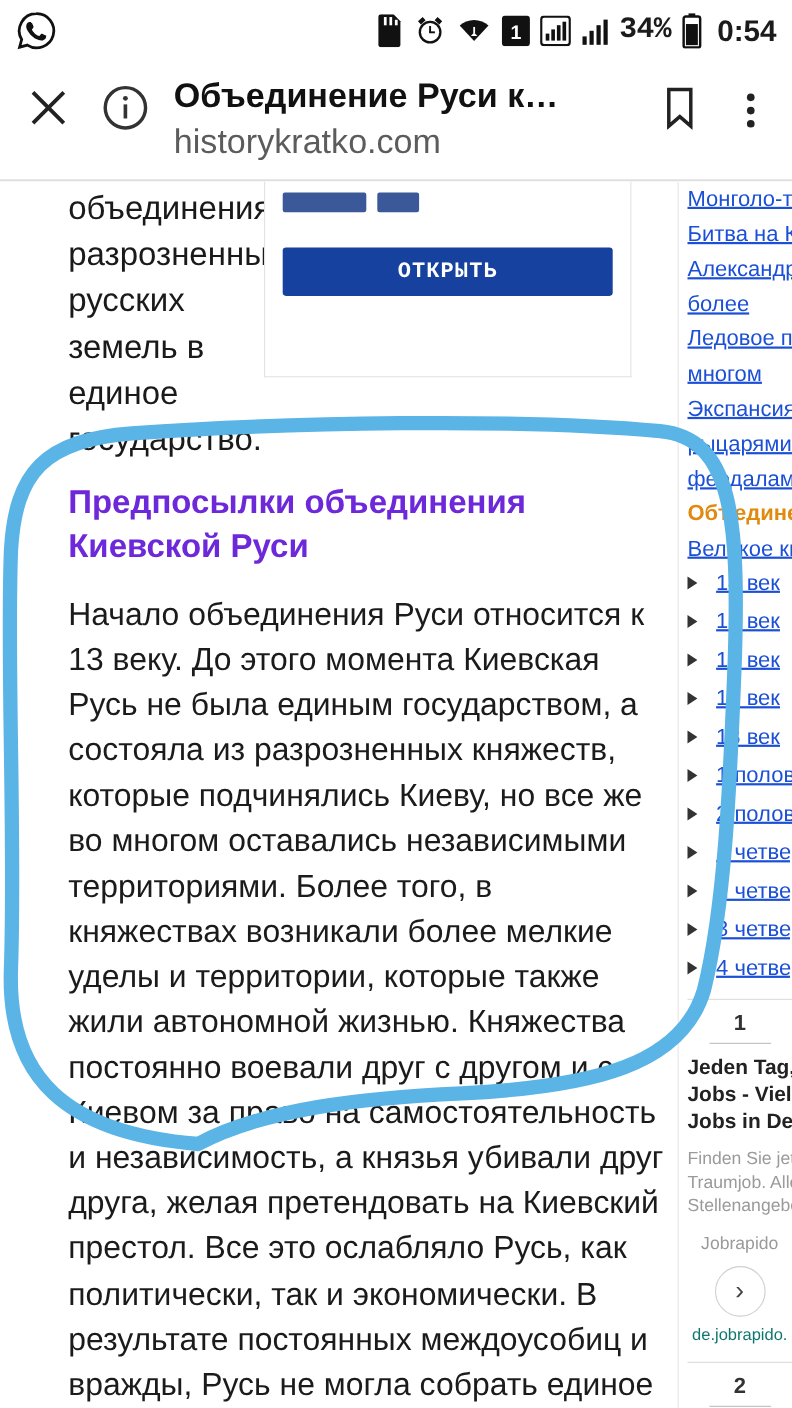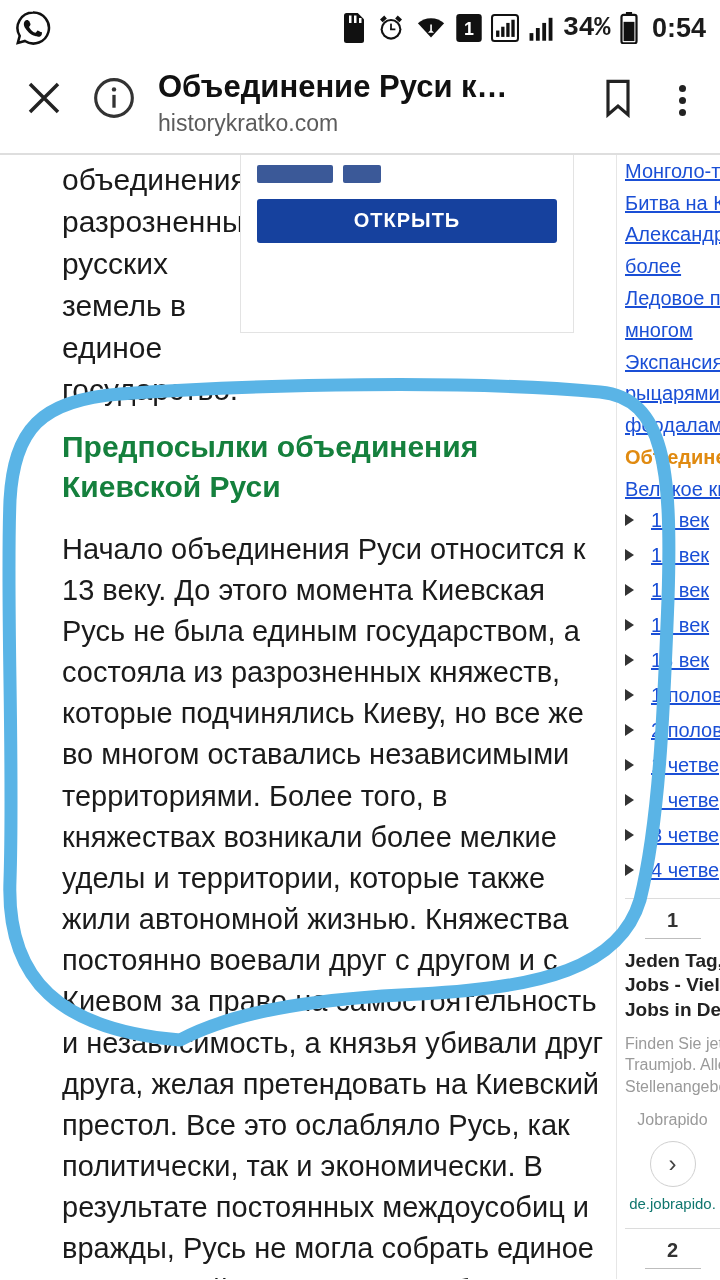--- a/index.html
+++ b/index.html
@@ -27,58 +27,58 @@
     padding:6px 18px 14px 18px;background:#ffffff;
     display:flex;align-items:flex-start;gap:20px;
   }
   .close-btn{width:52px;height:52px;flex:0 0 52px;display:flex;align-items:center;justify-content:center;margin-top:10px;}
   .info-btn{width:48px;height:48px;flex:0 0 48px;display:flex;align-items:center;justify-content:center;margin-top:12px;}
   .titlewrap{flex:1;min-width:0;margin-top:4px;}
   .page-title{
     font-size:31px;font-weight:700;color:#111;white-space:nowrap;
     overflow:hidden;text-overflow:ellipsis;line-height:1.35;
   }
-  .page-host{font-size:23px;color:#5c5c5c;margin-top:1px;line-height:1.3;}
+  .page-host{font-size:31px;color:#5c5c5c;margin-top:1px;line-height:1.3;}
   .bookmark-btn{width:48px;height:48px;flex:0 0 48px;display:flex;align-items:center;justify-content:center;margin-top:12px;}
   .menu-btn{width:40px;height:52px;flex:0 0 40px;display:flex;flex-direction:column;align-items:center;justify-content:center;gap:5px;margin-top:12px;}
   .menu-dot{width:7px;height:7px;border-radius:50%;background:#222;}
   .divider{height:2px;background:#dedede;width:720px;}
   
   .content{
     position:relative;width:720px;height:1124px;background:#ffffff;overflow:hidden;
   }
   .col-main{
     position:absolute;left:0;top:0;width:616px;height:100%;
     box-sizing:border-box;padding:0 12px 0 62px;
   }
   .lead{
     font-size:30px;line-height:1.40;color:#1a1a1a;margin:0;padding-top:4px;
     width:160px;
   }
   h2.sec{
-    font-size:30px;font-weight:700;color:#15803d;line-height:1.33;
+    font-size:30px;font-weight:700;color:#6d28d9;line-height:1.33;
     margin:16px 0 0 0;
   }
   p.body{
     font-size:29px;line-height:1.42;color:#1b1b1b;margin:22px 0 0 0;
   }
   
   .adcard{
     position:absolute;left:240px;top:0;width:334px;height:178px;
     background:#fff;border:1px solid #e3e3e3;border-top:none;box-sizing:border-box;
     padding:10px 16px 14px 16px;
   }
   .adcard-top{display:flex;gap:10px;margin-bottom:4px;}
   .blue-chip{width:76px;height:18px;background:#3b5998;border-radius:2px;}
   .blue-chip.small{width:38px;}
   .ad-text{font-size:21px;line-height:1.35;color:#777;}
   .ad-btn{
-    margin-top:12px;width:100%;height:44px;background:#16419e;color:#fff;
+    margin-top:28px;width:100%;height:44px;background:#16419e;color:#fff;
     border:none;border-radius:3px;font-size:20px;font-weight:700;letter-spacing:1px;
-    font-family:Liberation Sans, sans-serif;cursor:pointer;
+    font-family:Liberation Mono, monospace;cursor:pointer;
   }
   
   .sidebar{
     position:absolute;left:616px;top:0;width:104px;height:100%;
     box-sizing:border-box;padding:4px 0 0 8px;background:#fff;
     border-left:1px solid #e6e6e6;overflow:hidden;
   }
   .side-link{
     font-size:20px;line-height:1.24;color:#1a4fd6;text-decoration:underline;
     display:block;margin-bottom:7px;white-space:nowrap;

